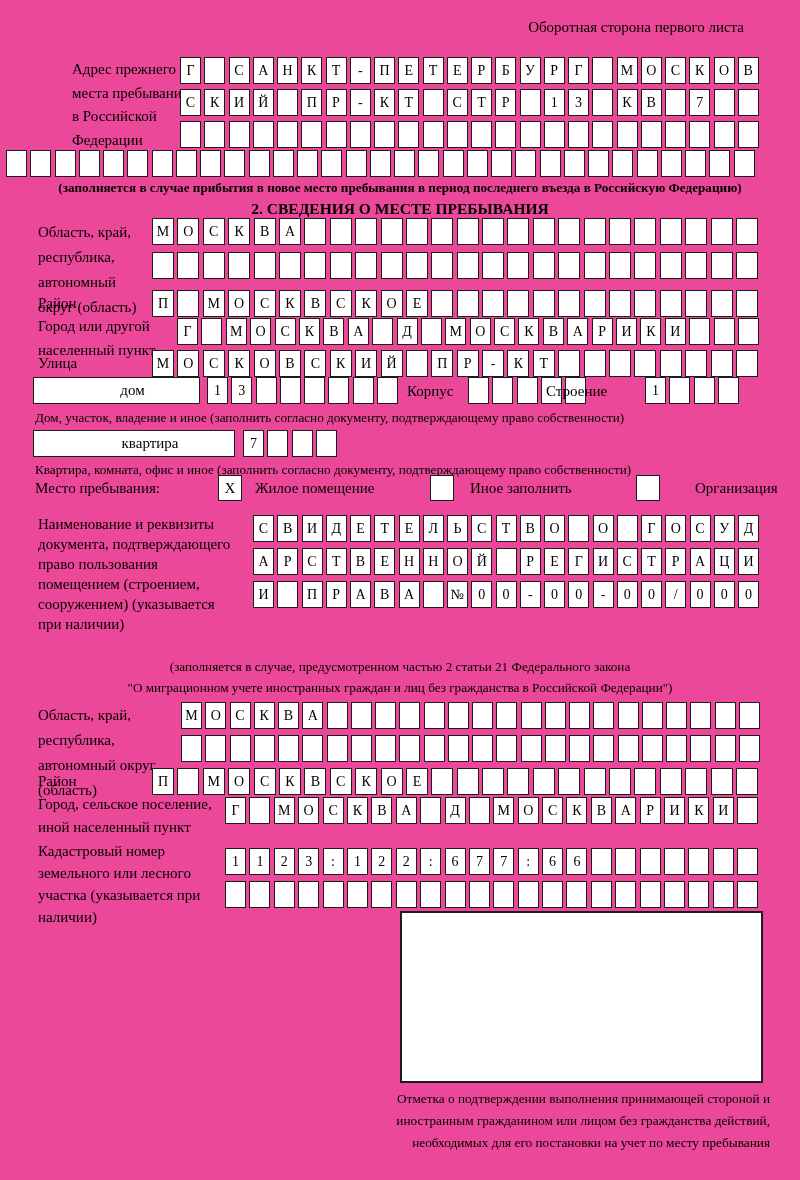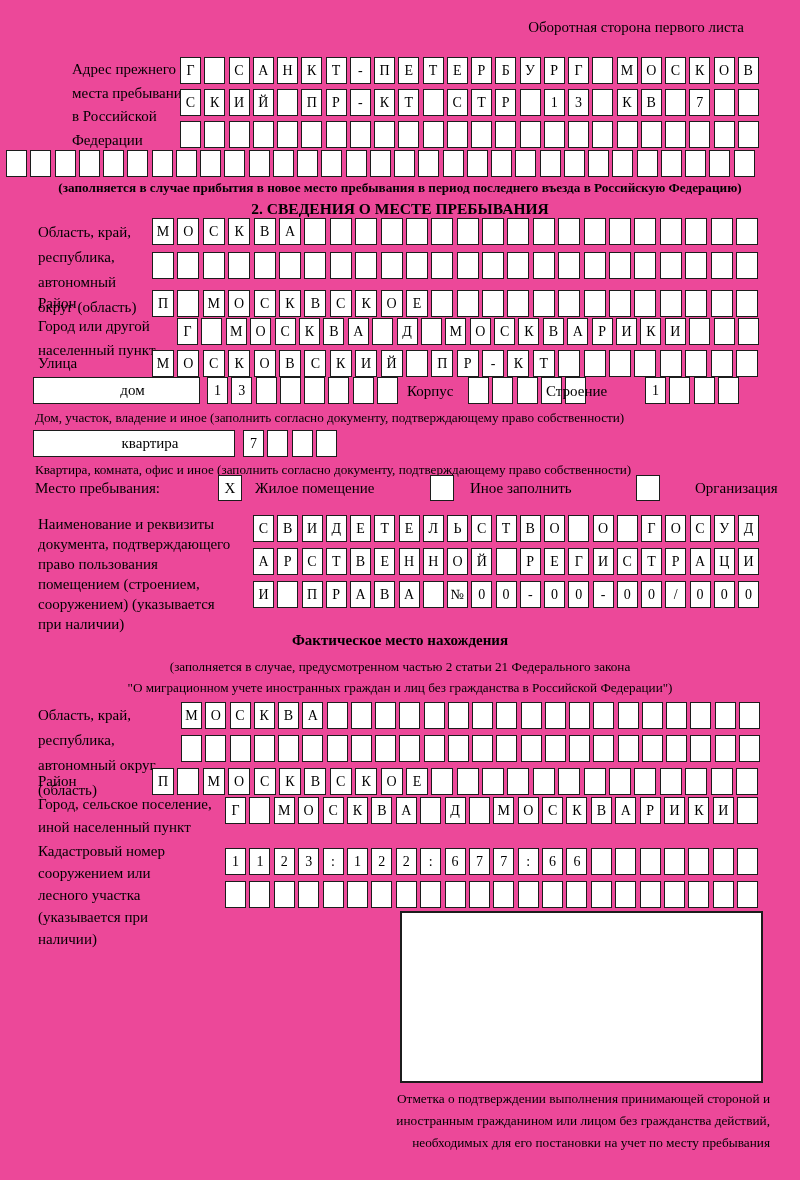--- a/index.html
+++ b/index.html
@@ -394,21 +394,20 @@
       <span class="cell">0</span>
       <span class="cell">-</span>
       <span class="cell">0</span>
       <span class="cell">0</span>
       <span class="cell">/</span>
       <span class="cell">0</span>
       <span class="cell">0</span>
       <span class="cell">0</span>
     </div>
 
-  <div class="abs title" style="top:632px;font-size:15px;">Фактическое место нахождения</div>
   <div class="abs note center" style="top:659px;">(заполняется в случае, предусмотренном частью 2 статьи 21 Федерального закона</div>
   <div class="abs note center" style="top:680px;">"О миграционном учете иностранных граждан и лиц без гражданства в Российской Федерации")</div>
 
   <div class="abs lbl lh25" style="left:38px;top:703px;width:130px;">Область, край, республика, автономный округ (область)</div>
   <div class="abs cellrow" style="left:181px;top:702px;">
       <span class="cell">М</span>
       <span class="cell">О</span>
       <span class="cell">С</span>
       <span class="cell">К</span>
       <span class="cell">В</span>
@@ -506,21 +505,21 @@
       <span class="cell">К</span>
       <span class="cell">В</span>
       <span class="cell">А</span>
       <span class="cell">Р</span>
       <span class="cell">И</span>
       <span class="cell">К</span>
       <span class="cell">И</span>
       <span class="cell"></span>
     </div>
 
-  <div class="abs lbl" style="left:38px;top:840px;width:165px;line-height:22px;">Кадастровый номер сооружением или лесного участка (указывается при наличии)</div>
+  <div class="abs lbl" style="left:38px;top:840px;width:165px;line-height:22px;">Кадастровый номер земельного или лесного участка (указывается при наличии)</div>
   <div class="abs cellrow g34" style="left:225px;top:848px;">
       <span class="cell">1</span>
       <span class="cell">1</span>
       <span class="cell">2</span>
       <span class="cell">3</span>
       <span class="cell">:</span>
       <span class="cell">1</span>
       <span class="cell">2</span>
       <span class="cell">2</span>
       <span class="cell">:</span>

